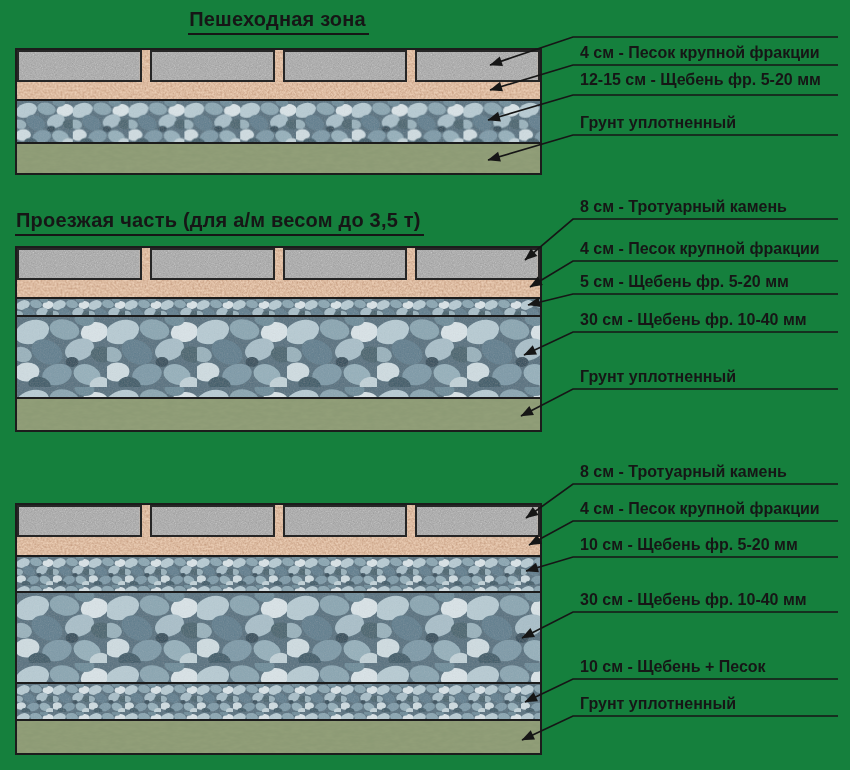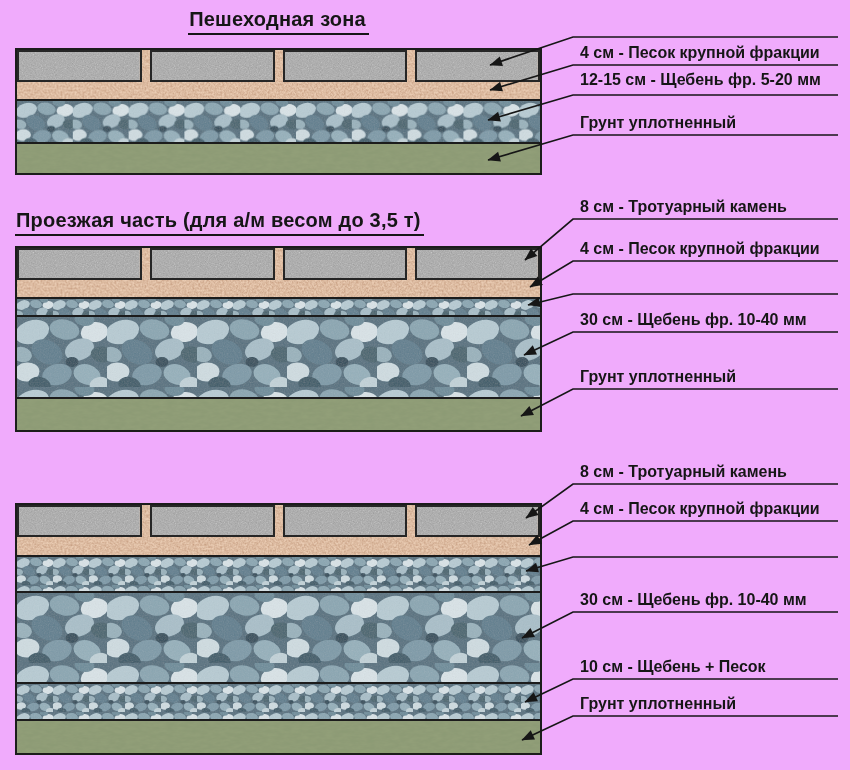--- a/index.html
+++ b/index.html
@@ -1,19 +1,19 @@
 <!DOCTYPE html>
 <html><head>
 <meta charset="utf-8">
 <style>
   * { margin:0; padding:0; box-sizing:border-box; }
   html,body { background:#ffffff; }
   .canvas {
     position:relative; width:850px; height:770px; overflow:hidden;
-    background:#f0abfc; color:#161616;
+    background:#15803d; color:#161616;
     font-family:"Liberation Sans", sans-serif;
   }
   .sec-title { position:absolute; font-weight:bold; font-size:20px; letter-spacing:.2px; white-space:nowrap; }
   .sec-title span { display:inline-block; border-bottom:2px solid #161616; padding:0 3px 2px 1px; }
   .diagram {
     position:absolute; left:15px; width:527px;
     border:2px solid #1c1c1c; display:flex; flex-direction:column;
     overflow:hidden; background:#fff;
   }
   .layer { position:relative; width:100%; overflow:hidden; flex:0 0 auto; }
@@ -192,20 +192,21 @@
     </div>
     <div class="layer bordered grow">
       <svg class="fillsvg">
           <rect width="100%" height="100%" fill="#8c9a74" filter="url(#fSoil)"></rect>
         </svg>
     </div>
   </div>
 
   <div class="lbl" style="top:196px">8 см - Тротуарный камень</div>
   <div class="lbl" style="top:238px">4 см - Песок крупной фракции</div>
+  <div class="lbl" style="top:271px">5 см - Щебень фр. 5-20 мм</div>
   <div class="lbl" style="top:309px">30 см - Щебень фр. 10-40 мм</div>
   <div class="lbl" style="top:366px">Грунт уплотненный</div>
 
 
   <div class="diagram" style="top:503px;height:252px">
     <div class="layer paver-row" style="height:32px">
       <svg class="fillsvg">
           <rect width="100%" height="100%" fill="#e9cbb2" filter="url(#fSand)"></rect>
         </svg>
       <div class="paver-block">
@@ -254,20 +255,21 @@
     </div>
     <div class="layer bordered grow">
       <svg class="fillsvg">
           <rect width="100%" height="100%" fill="#8c9a74" filter="url(#fSoil)"></rect>
         </svg>
     </div>
   </div>
 
   <div class="lbl" style="top:461px">8 см - Тротуарный камень</div>
   <div class="lbl" style="top:498px">4 см - Песок крупной фракции</div>
+  <div class="lbl" style="top:534px">10 см - Щебень фр. 5-20 мм</div>
   <div class="lbl" style="top:589px">30 см - Щебень фр. 10-40 мм</div>
   <div class="lbl" style="top:656px">10 см - Щебень + Песок</div>
   <div class="lbl" style="top:693px">Грунт уплотненный</div>
 
   <svg class="overlay" viewBox="0 0 850 770">
     <defs>
       <marker id="ah" markerUnits="userSpaceOnUse" markerWidth="14" markerHeight="11" refX="12.5" refY="5.5" orient="auto">
         <path d="M0.5,0.5 L13,5.5 L0.5,10.5 Z" fill="#161616"></path>
       </marker>
     </defs>

